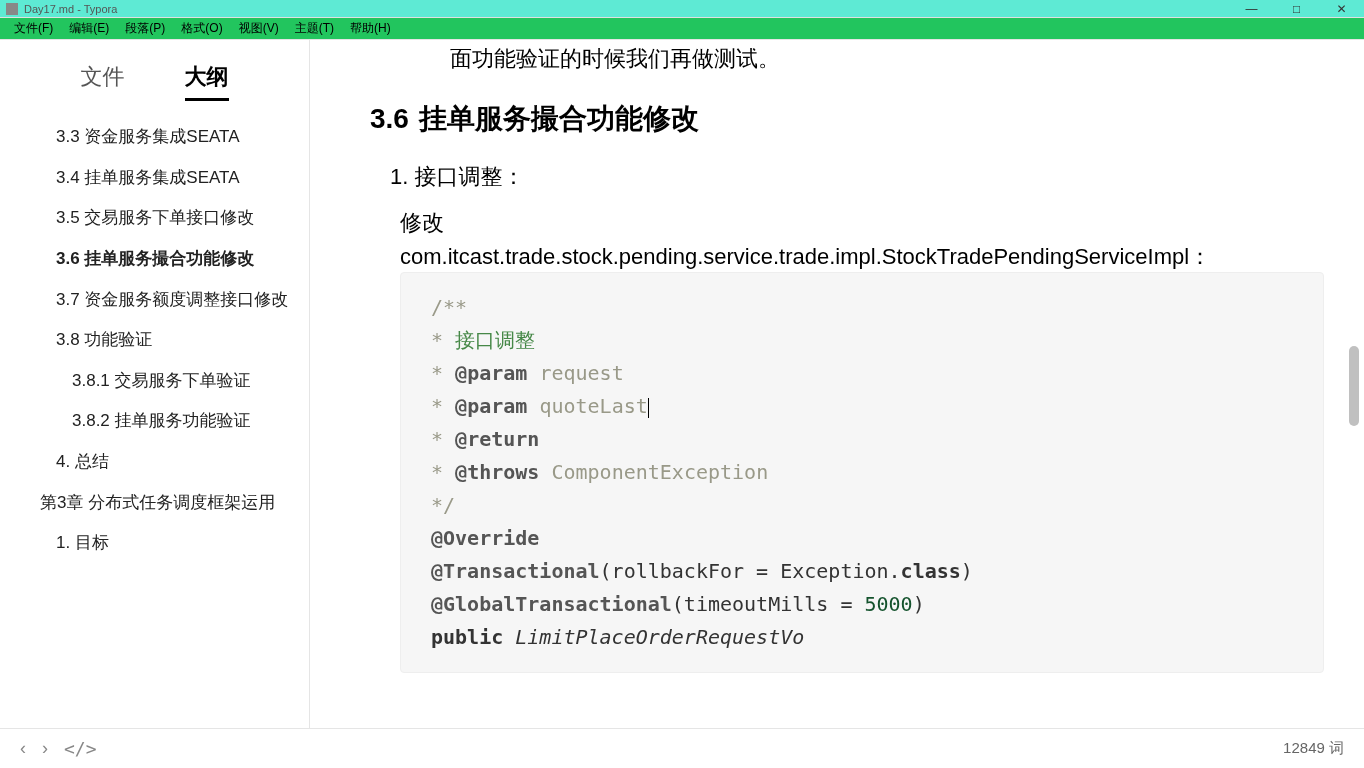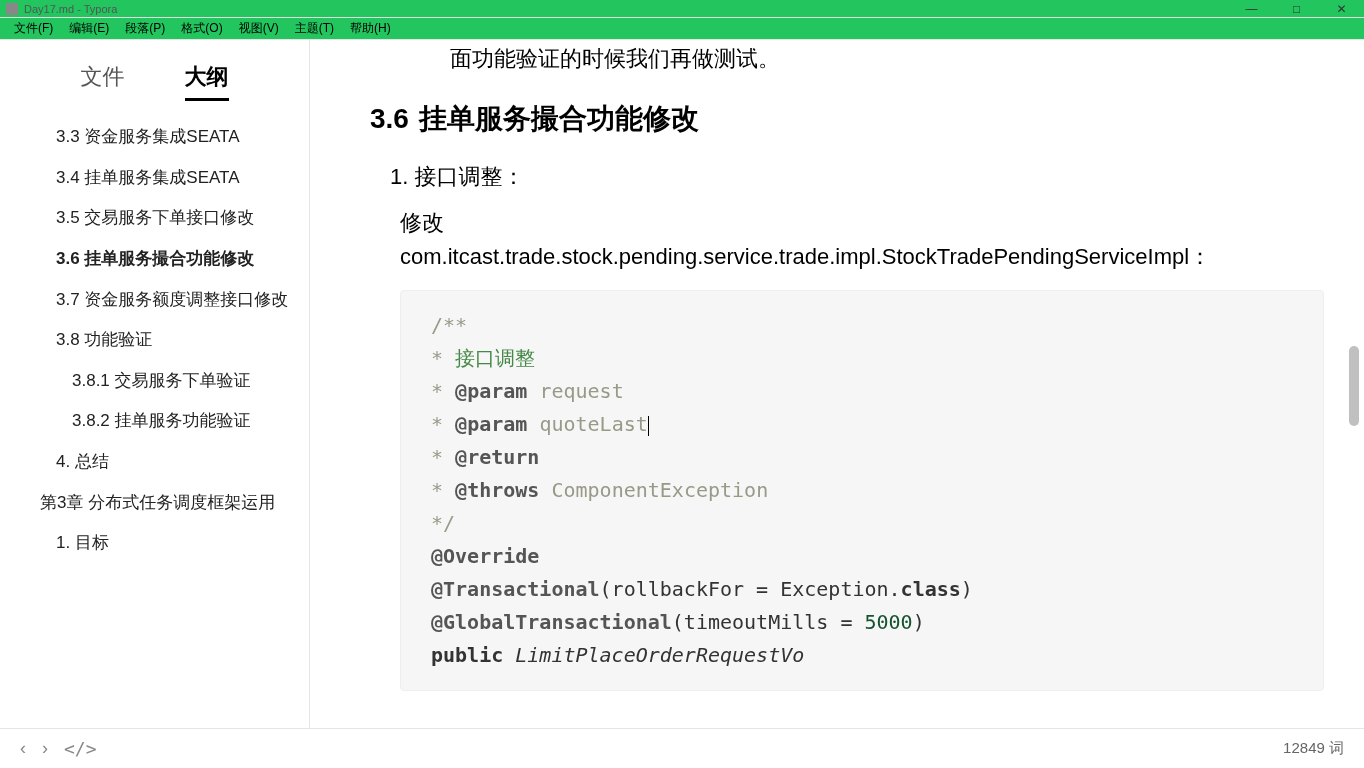--- a/index.html
+++ b/index.html
@@ -1,18 +1,18 @@
 <!DOCTYPE html>
 <html><head>
 <meta charset="utf-8">
 <style>
 * { margin: 0; padding: 0; box-sizing: border-box; }
 body { font-family: "Microsoft YaHei", sans-serif; font-size: 13px; background: #fff; overflow: hidden; width: 1364px; height: 768px; position: relative; }
 
-.title-bar { height: 18px; display: flex; align-items: center; padding-left: 6px; background: #22c55e; border-bottom: 1px solid #e0e0e0; font-size: 11px; color: #555; }
+.title-bar { height: 18px; display: flex; align-items: center; padding-left: 6px; background: #5eead4; border-bottom: 1px solid #e0e0e0; font-size: 11px; color: #555; }
 .title-icon { width: 12px; height: 12px; background: #888; margin-right: 6px; display: inline-block; }
 .win-controls { position: absolute; right: 0; top: 0; display: flex; }
 .win-btn { width: 45px; height: 18px; display: flex; align-items: center; justify-content: center; font-size: 12px; color: #333; cursor: pointer; }
 
 .menu-bar { height: 22px; display: flex; align-items: center; padding-left: 6px; background: #22c55e; border-bottom: 1px solid #e5e5e5; font-size: 12px; }
 .menu-item { padding: 2px 8px; cursor: pointer; }
 
 .main-container { display: flex; height: 688px; }
 
 .sidebar { width: 310px; border-right: 1px solid #e5e5e5; display: flex; flex-direction: column; padding-top: 12px; }
@@ -33,21 +33,21 @@
 
 .intro-text { font-size: 22px; color: #000; margin-top: 4px; margin-left: 80px; margin-bottom: 26px; }
 
 h2.section-title { font-size: 28px; font-weight: bold; margin-bottom: 24px; }
 .section-num { margin-right: 10px; }
 
 .list-item { margin-left: 20px; margin-bottom: 16px; }
 .list-label { font-size: 22px; }
 
 .para { font-size: 22px; margin-left: 30px; margin-bottom: 4px; }
-.longline { font-size: 22px; margin-left: 30px; margin-bottom: 18px; word-break: break-all; }
+.longline { font-size: 22px; margin-left: 30px; word-break: break-all; }
 
 .code-block { background: #f6f6f6; border: 1px solid #eee; border-radius: 4px; padding: 18px 30px; margin-left: 30px; font-family: Consolas, monospace; font-size: 20px; line-height: 1.65; position: relative; }
 .code-block .cursor-caret { display: inline-block; width: 1px; height: 20px; background: #000; vertical-align: middle; }
 .c-comment { color: #998; }
 .c-doctag { color: #555; font-weight: bold; }
 .c-green { color: #468847; }
 .c-keyword { color: #333; font-weight: bold; }
 .c-annotation { color: #555; font-weight: bold; }
 .c-classname { color: #333; font-style: italic; }
 .c-number { color: #14532d; }

